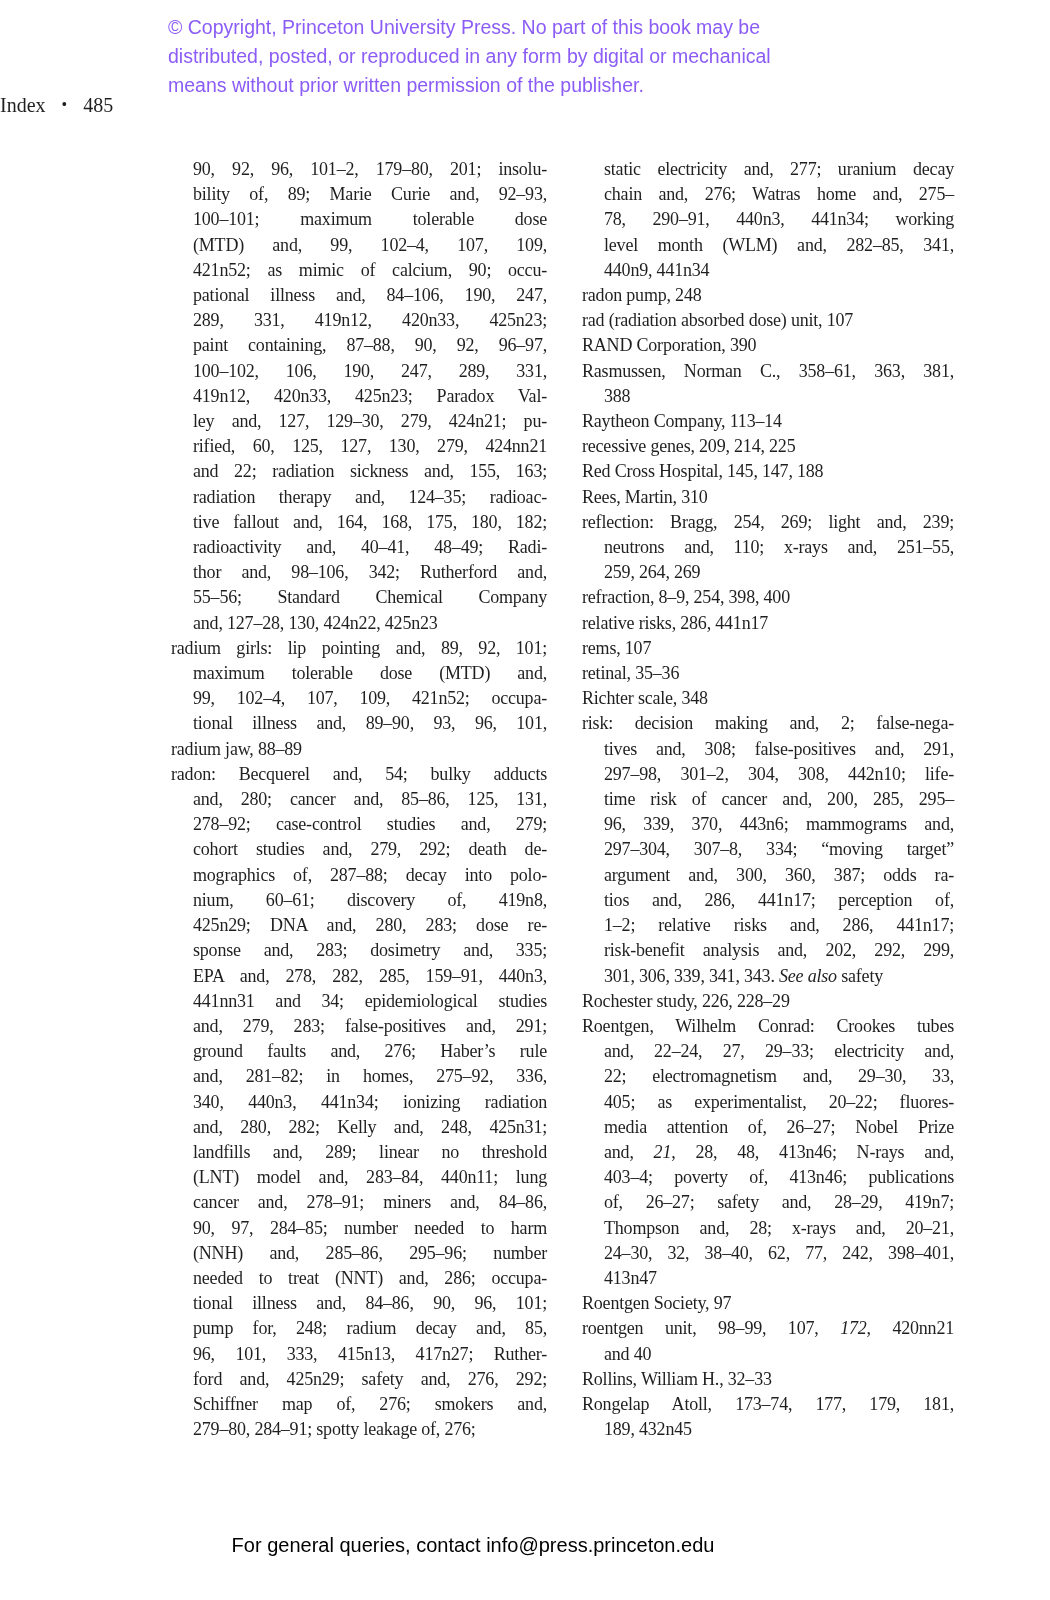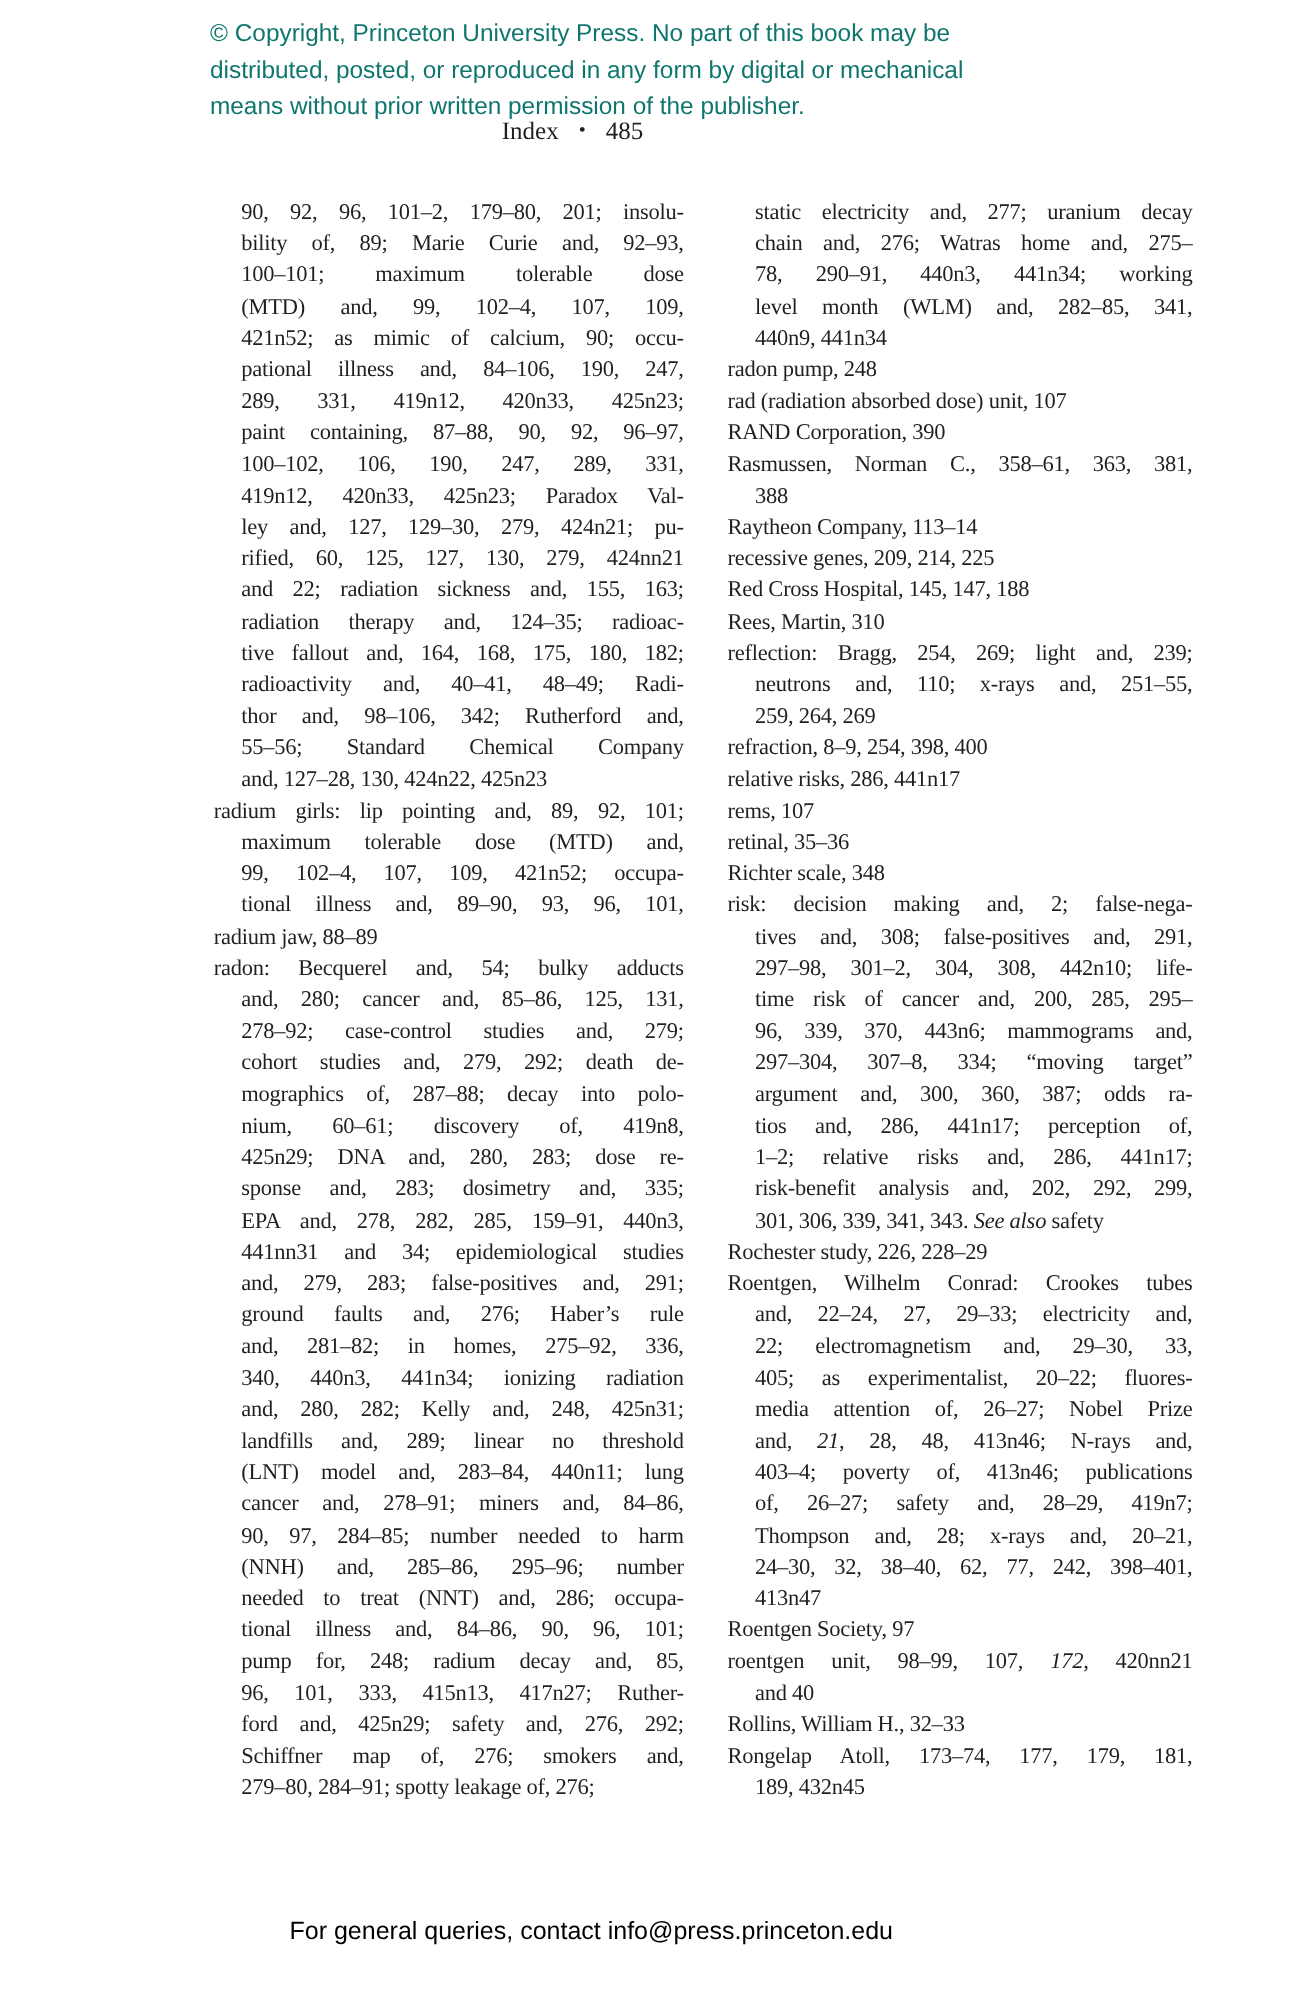--- a/index.html
+++ b/index.html
@@ -8,26 +8,26 @@
     background: #ffffff;
     position: relative;
     overflow: hidden;
   }
   .page { position: absolute; inset: 0; background: #ffffff; }
 
   .copyright {
     position: absolute; left: 168px; top: 13px;
     font-family: "Liberation Sans", sans-serif;
     font-size: 19.5px; line-height: 29px;
-    color: #0f766e;
+    color: #8b5cf6;
   }
 
   .running-head {
     position: absolute; top: 94px; left: 0; width: 916px;
-    text-align: center;
+    text-align: left;
     font-family: "Liberation Serif", serif;
     font-size: 20px; color: #1f1f1f;
   }
   .running-head .sep {
     display: inline-block; margin: 0 16px;
     font-size: 16px; vertical-align: 2px; color: #1f1f1f;
   }
 
   .col {
     position: absolute; top: 157px;

